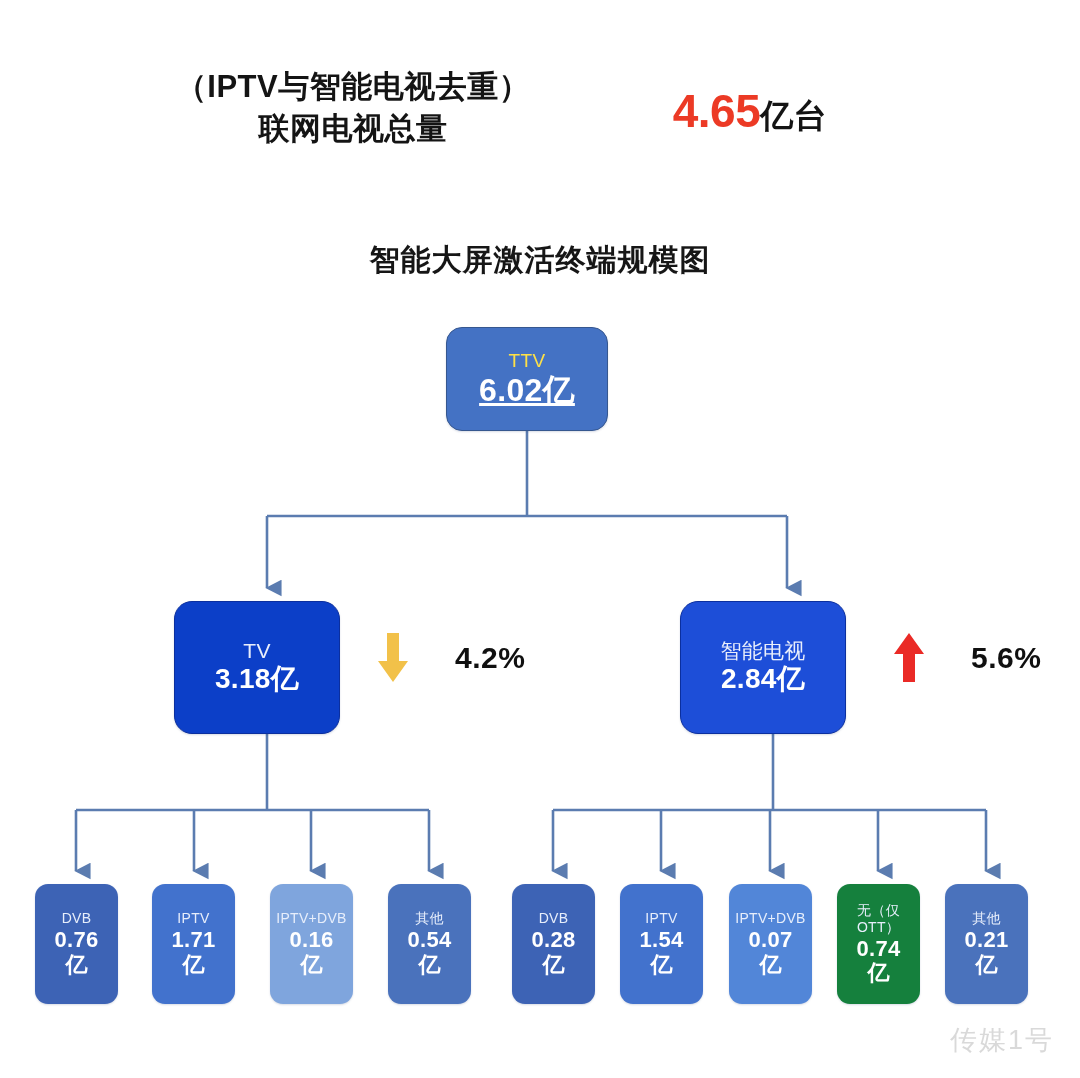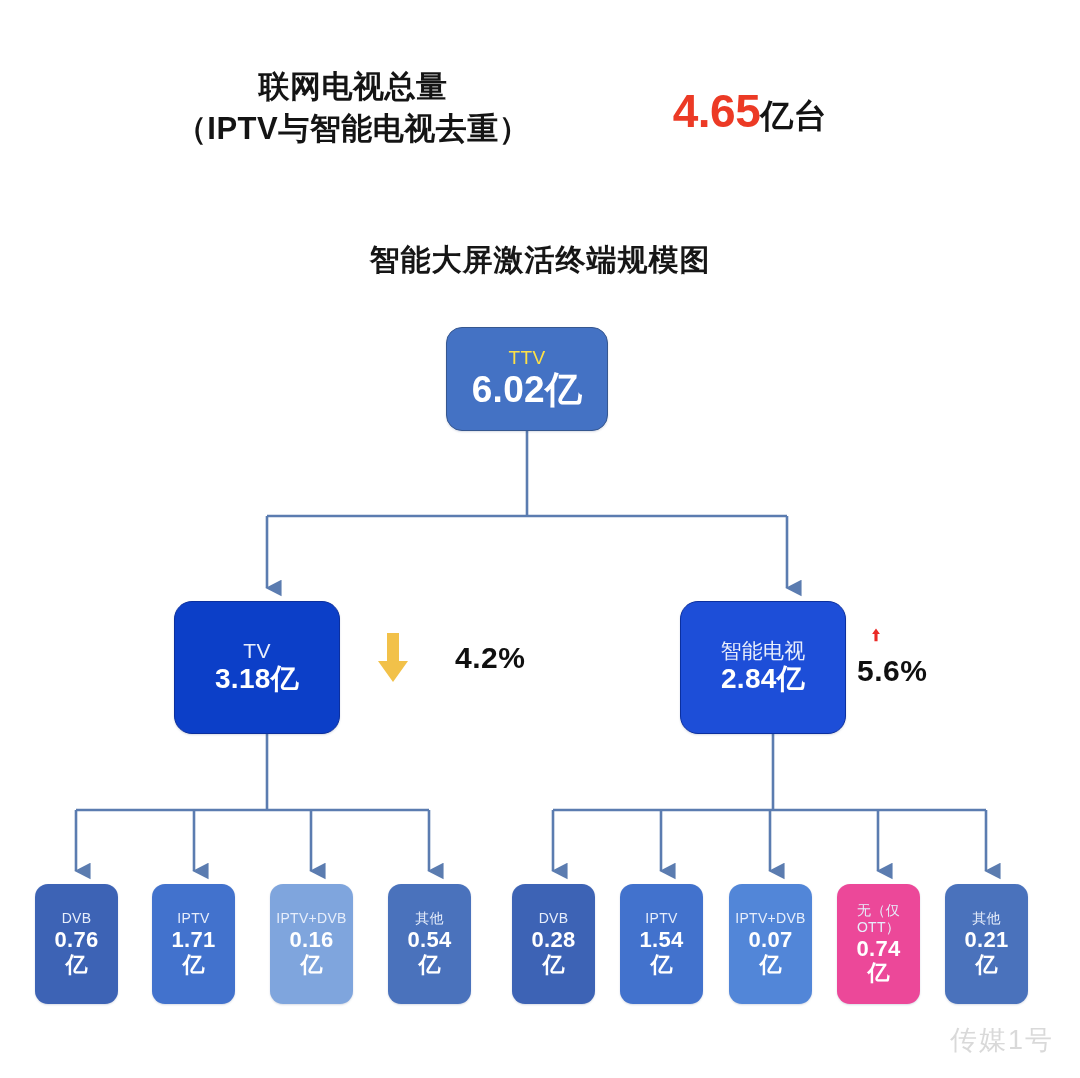--- a/index.html
+++ b/index.html
@@ -120,21 +120,21 @@
   
   .node.root {
     left: 446px;
     top: 327px;
     width: 162px;
     height: 104px;
     border-radius: 16px;
     border: 1px solid #36578f;
   }
   .node.root .node-label { font-size: 19px; }
-  .node.root .node-value { font-size: 37px; }
+  .node.root .node-value { font-size: 32px; text-decoration: underline; }
 
   
   .node.mid {
     width: 166px;
     height: 133px;
     border-radius: 18px;
     border: 1px solid #0b2f9e;
   }
   .node.mid.left { left: 174px; top: 601px; }
   .node.mid.right { left: 680px; top: 601px; }
@@ -168,21 +168,21 @@
 
   
   .delta {
     position: absolute;
     display: flex;
     align-items: center;
     gap: 12px;
     height: 60px;
   }
   .delta.left-delta { left: 376px; top: 628px; }
-  .delta.right-delta { left: 824px; top: 628px; flex-direction: column; }
+  .delta.right-delta { left: 892px; top: 628px; }
   .delta .pct {
     font-size: 30px;
     font-weight: bold;
     color: #101010;
     letter-spacing: 0.5px;
     white-space: nowrap;
     margin-left: 33px;
   }
 
   
@@ -195,22 +195,22 @@
     color: rgba(130,130,130,0.30);
     font-weight: normal;
     user-select: none;
   }
 </style>
 </head>
 <body>
 
 <div class="header">
   <div class="header-label">
+    <span class="line">（IPTV与智能电视去重）</span>
     <span class="line">联网电视总量</span>
-    <span class="line">（IPTV与智能电视去重）</span>
   </div>
   <div class="header-value">
     <span class="big">4.65</span><span class="unit">亿台</span>
   </div>
 </div>
 
 <div class="chart-title">智能大屏激活终端规模图</div>
 
 <div class="diagram">
 
@@ -303,21 +303,21 @@
   <div class="node leaf" style="left:620px;background:#4272cd;">
     <span class="node-label">IPTV</span>
     <span class="node-value">1.54</span>
     <span class="node-unit">亿</span>
   </div>
   <div class="node leaf" style="left:729px;background:#5286d8;">
     <span class="node-label">IPTV+DVB</span>
     <span class="node-value">0.07</span>
     <span class="node-unit">亿</span>
   </div>
-  <div class="node leaf" style="left:837px;background:#ec4899;">
+  <div class="node leaf" style="left:837px;background:#15803d;">
     <span class="node-label">无（仅OTT）</span>
     <span class="node-value">0.74</span>
     <span class="node-unit">亿</span>
   </div>
   <div class="node leaf" style="left:945px;background:#4a72bc;">
     <span class="node-label">其他</span>
     <span class="node-value">0.21</span>
     <span class="node-unit">亿</span>
   </div>
 

